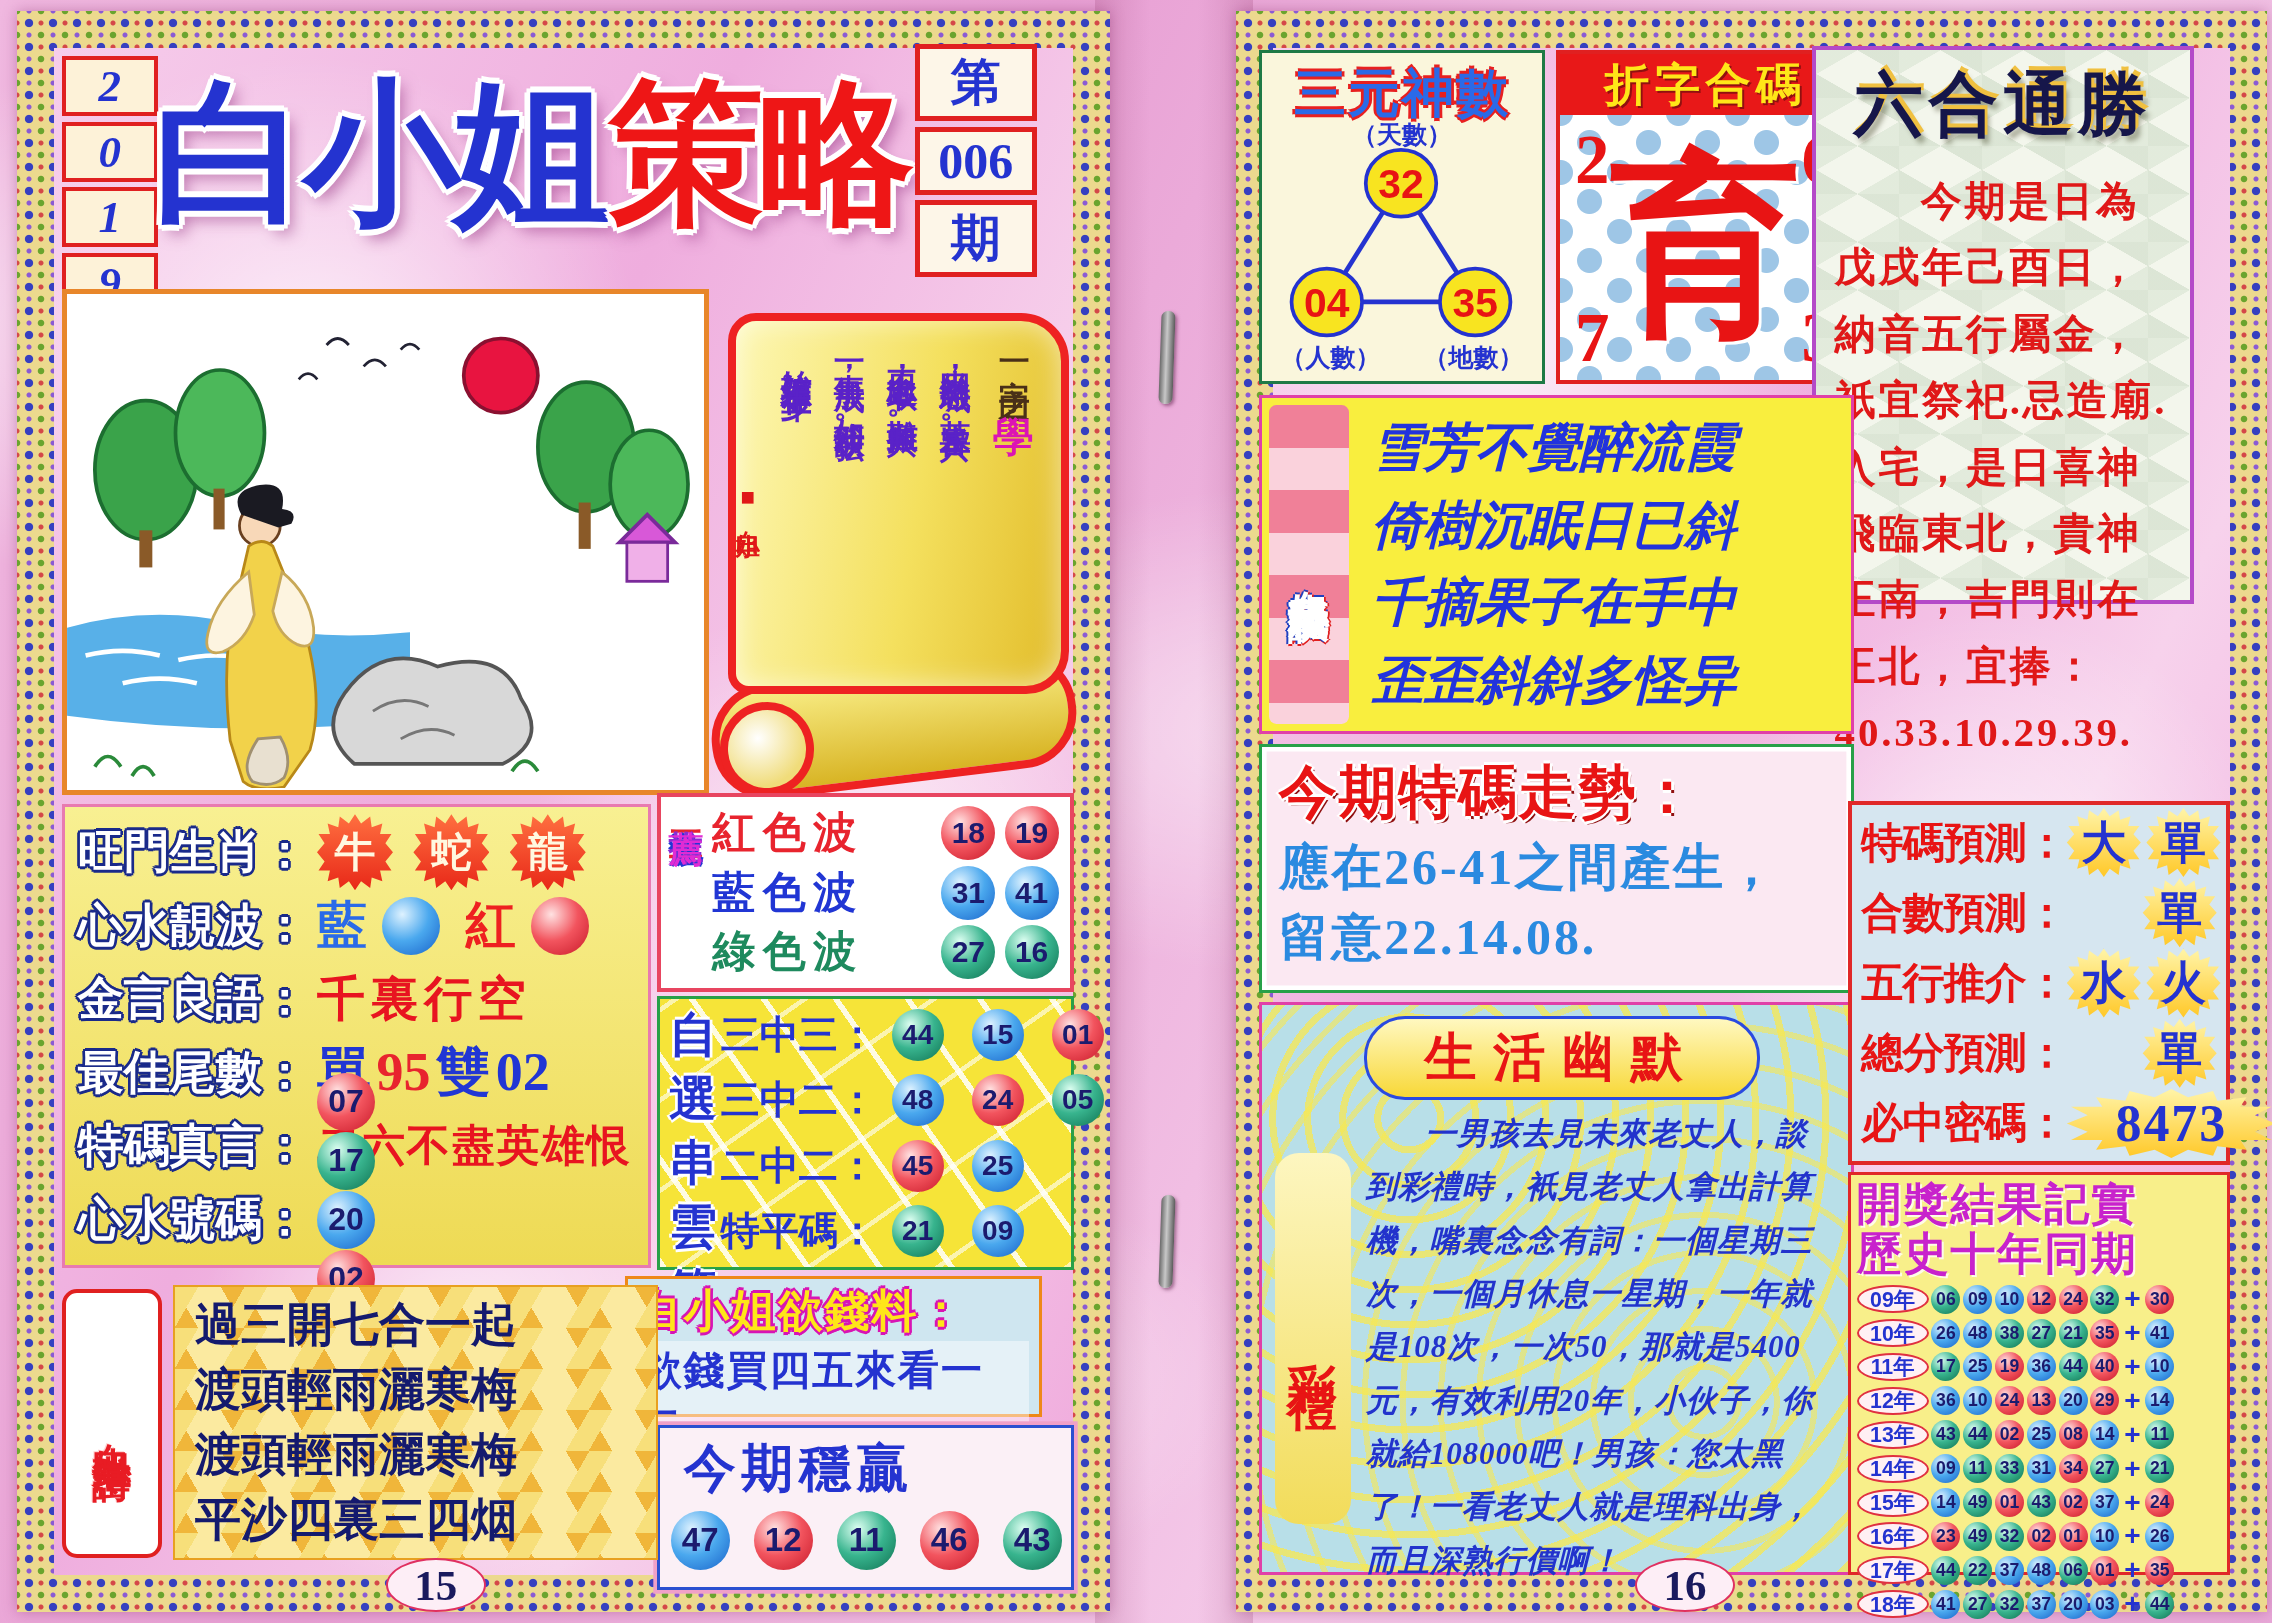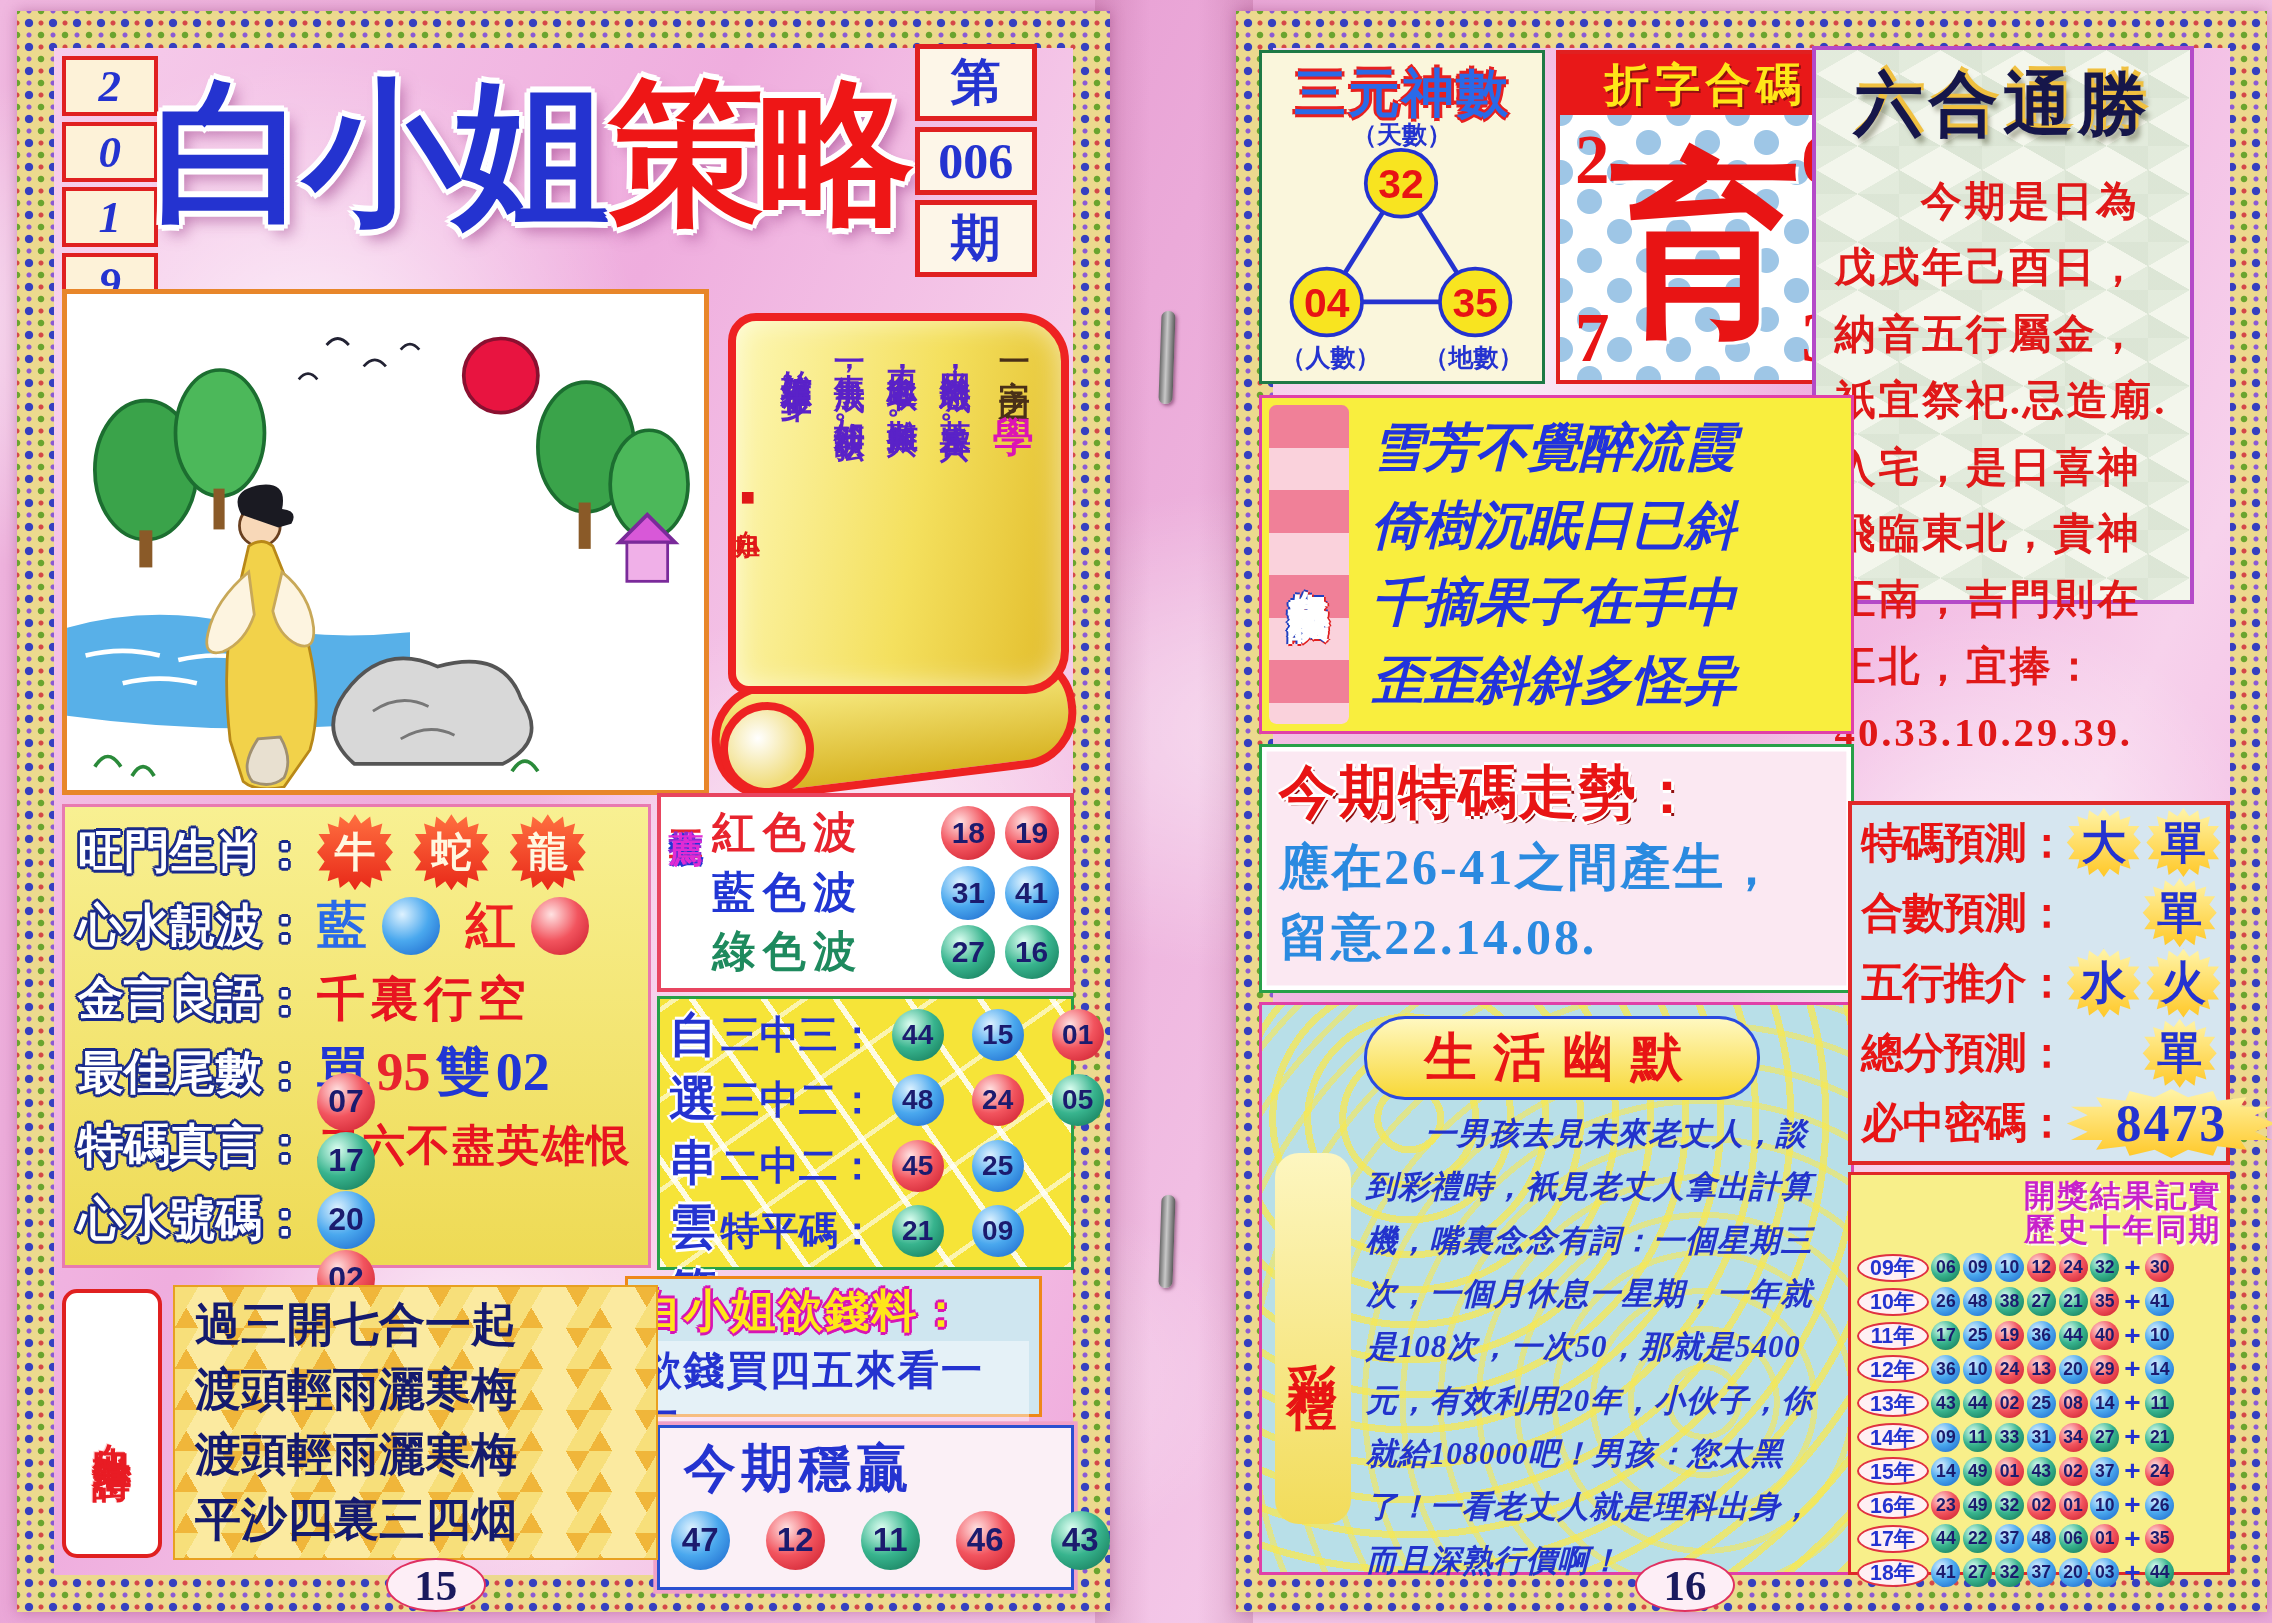--- a/index.html
+++ b/index.html
@@ -119,21 +119,21 @@
   .yq-title{font-weight:900;font-size:45px;color:#ffe618;letter-spacing:1.9px;
     text-shadow:-2.8px 0 #d814b4,2.8px 0 #d814b4,0 -2.8px #d814b4,0 2.8px #d814b4,1.9px 1.9px #d814b4,-1.9px -1.9px #d814b4;}
   .yq-line{font-weight:900;font-size:41px;color:#2433d0;letter-spacing:1.9px;background:rgba(255,255,255,.45);padding:1.9px 3.7px;}
 
   
   .wenying{left:640px;top:1414px;width:417px;height:165px;box-sizing:border-box;border:3.7px solid #2a50d0;
     box-shadow:0 0 0 3.7px #f0a0c8;background:#fbf0f6;padding:5.6px 11px;}
   .wy-title{position:relative;display:inline-block;font-weight:900;font-size:52px;color:#2433d0;letter-spacing:5.6px;padding:0 13px;}
   .wy-title::before{content:"";position:absolute;left:-5.6px;right:-37px;top:11px;bottom:5.6px;
     background:linear-gradient(90deg,#b06ae0,#d8a8f0 60%,transparent);transform:skewX(-18deg);z-index:-1;opacity:.75;}
-  .wy-balls{display:flex;gap:36px;margin-top:7.4px;}
+  .wy-balls{display:flex;gap:24px;margin-top:7.4px;}
   .wy-balls .ball{width:59px;height:59px;font-size:33px;}
 
   
   .secret-title{left:45px;top:1278px;width:100px;height:269px;background:#fff;border:4.6px solid #e02020;border-radius:15px;
     display:flex;align-items:center;justify-content:center;writing-mode:vertical-rl;
     font-weight:900;font-size:39px;color:#e81c24;letter-spacing:3.7px;box-sizing:border-box;
     text-shadow:0.9px 0.9px 0 #fff,-0.9px -0.9px 0 #ffd0d0;}
   .secret{left:156px;top:1274px;width:485px;height:275px;box-sizing:border-box;border:2.8px solid #e8a020;
     background-color:#fbeaa0;
     background-image:linear-gradient(120deg,#f7df7a 25%,transparent 25% 75%,#f7df7a 75%),
@@ -219,21 +219,21 @@
   .pburst{position:relative;display:inline-flex;align-items:center;justify-content:center;width:74px;height:69px;}
   .pburst::before{content:"";position:absolute;inset:0;background:linear-gradient(#fff4a8,#ffc828);
     clip-path:polygon(50% 0,58% 12%,70% 3%,72% 17%,86% 12%,83% 26%,98% 26%,90% 38%,100% 50%,90% 62%,98% 74%,83% 74%,86% 88%,72% 83%,70% 97%,58% 88%,50% 100%,42% 88%,30% 97%,28% 83%,14% 88%,17% 74%,2% 74%,10% 62%,0 50%,10% 38%,2% 26%,17% 26%,14% 12%,28% 17%,30% 3%,42% 12%);
     filter:drop-shadow(0 0 2.8px #e07818);}
   .pburst b{position:relative;font-weight:900;font-size:45px;color:#2433d0;font-family:"Liberation Serif",serif;}
   .pburst.wide{width:209px;}
   .pburst.wide b{font-size:52px;letter-spacing:1.9px;}
 
   .history{left:612px;top:1161px;width:382px;height:403px;box-sizing:border-box;border:3.7px solid #e02828;background:#f8ef8a;
     padding:3.7px 5.6px;}
-  .hist-title{text-align:right;font-weight:900;font-size:31px;color:#c822cc;line-height:1.12;letter-spacing:1.9px;
+  .hist-title{text-align:left;font-weight:900;font-size:45px;color:#c822cc;line-height:1.12;letter-spacing:1.9px;
     text-shadow:1.9px 1.9px 0 rgba(255,255,255,.8);}
   .hist-rows{margin-top:3.7px;display:flex;flex-direction:column;gap:1.9px;}
   .hist-row{display:flex;align-items:center;gap:2.8px;}
   .year-pill{width:72px;height:28px;flex:none;border:2.8px solid #e03040;border-radius:50%;background:#fff0f4;
     display:flex;align-items:center;justify-content:center;font-weight:900;font-size:21.3px;color:#2433d0;box-sizing:border-box;}
   .hist-row .ball{width:29px;height:29px;font-size:17.6px;}
   .plus{font-weight:900;font-size:28px;color:#2433d0;width:20.4px;text-align:center;}
 </style>
 </head>
 <body>

